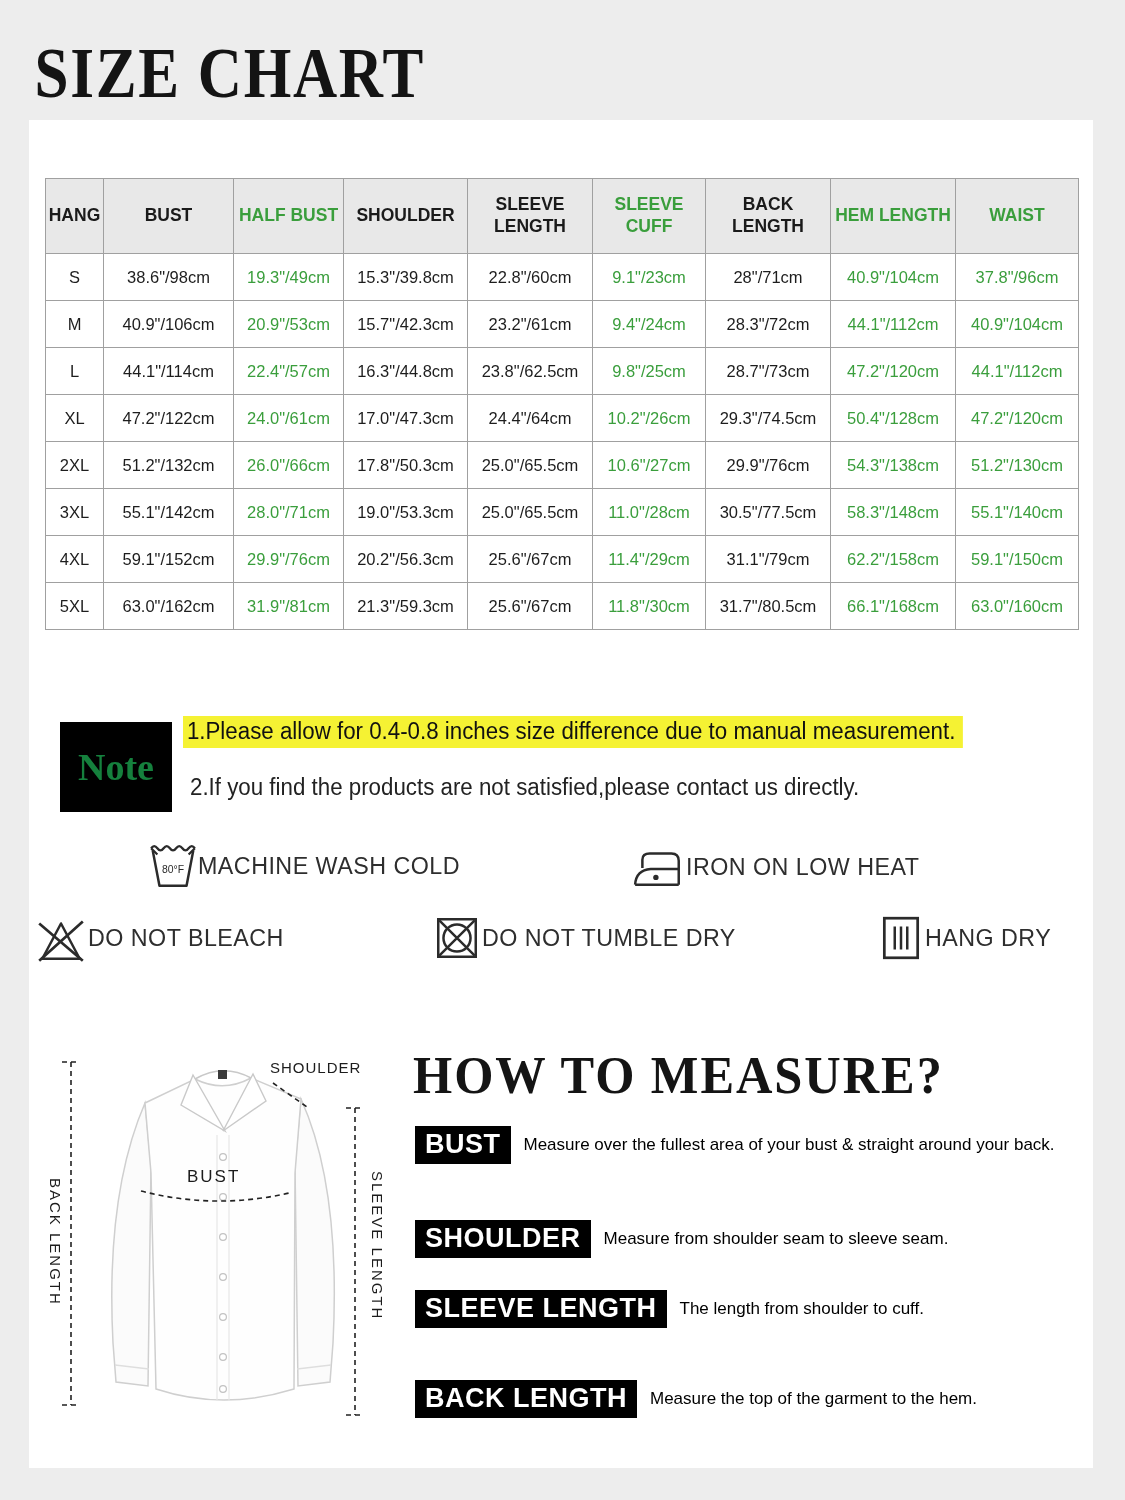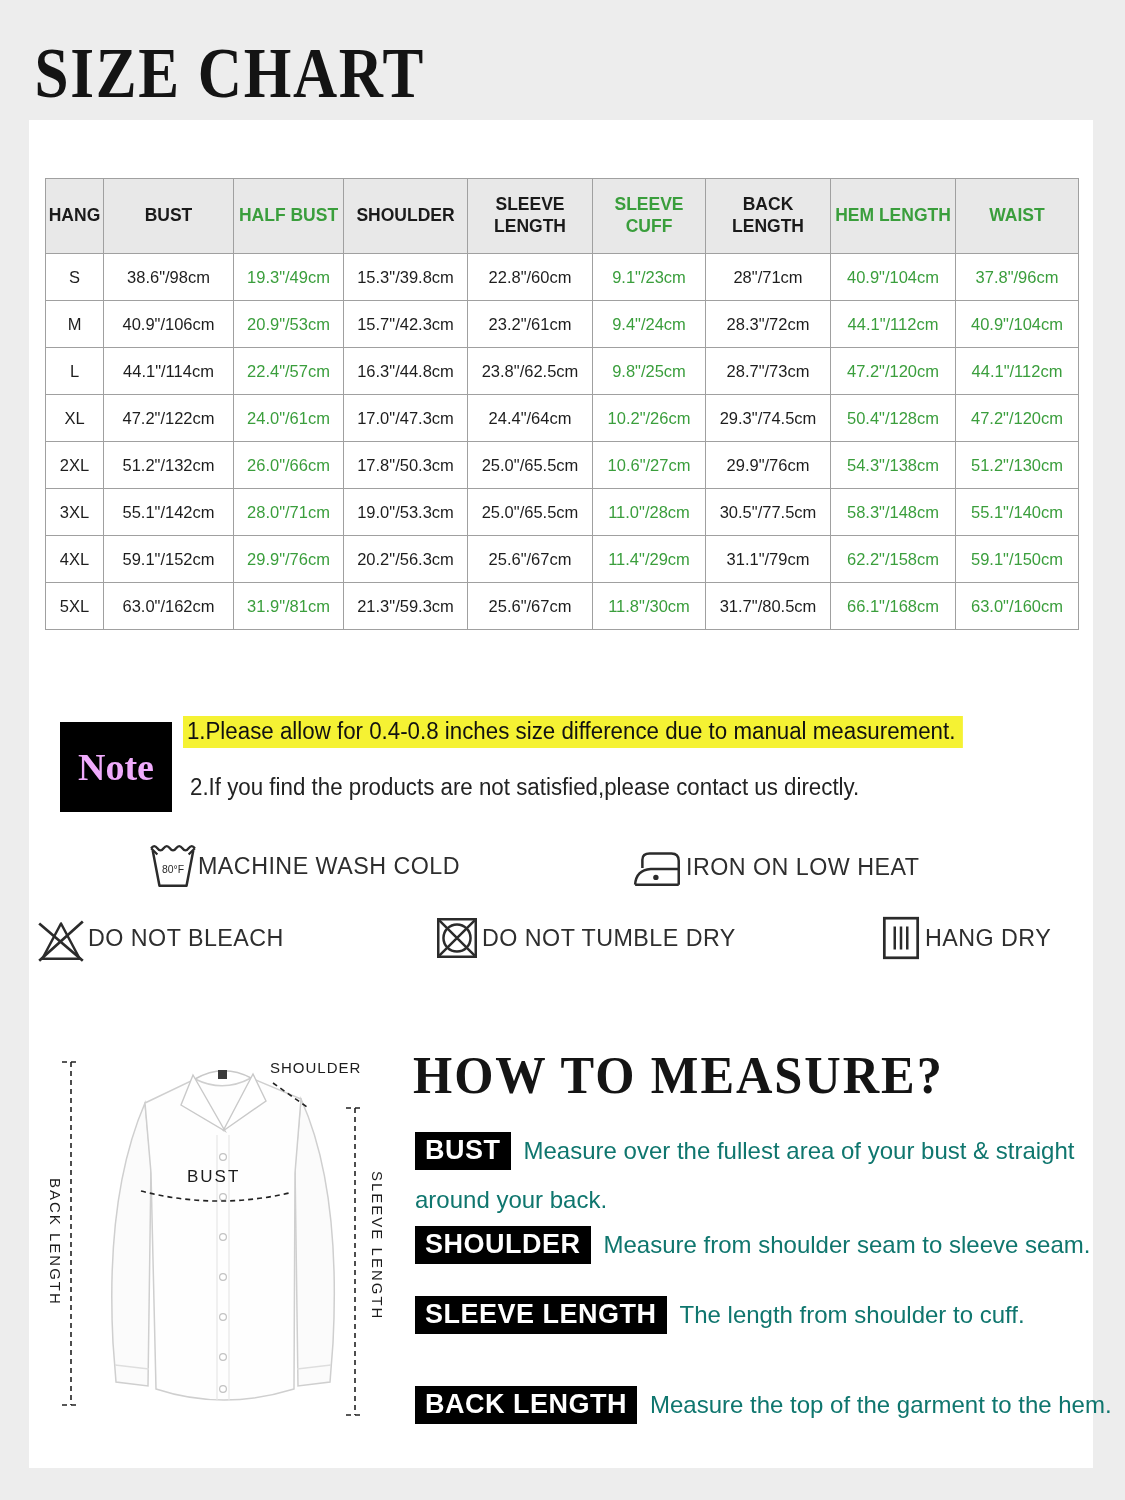--- a/index.html
+++ b/index.html
@@ -16,41 +16,41 @@
   .tbl-wrap{position:absolute;left:45px;top:178px;width:1033px;}
   table{border-collapse:collapse;table-layout:fixed;width:100%;}
   th,td{border:1px solid #a0a0a0;text-align:center;vertical-align:middle;padding:0 2px;}
   th{background:#e8e8e8;height:74px;font-size:17.5px;font-weight:bold;line-height:1.25;color:#1a1a1a;}
   td{height:46px;font-size:16.5px;color:#1d1d1d;}
   .green{color:#3a9e3c;}
 
   
   .note-box{position:absolute;left:60px;top:722px;width:112px;height:90px;background:#000;
         display:flex;align-items:center;justify-content:center;}
-  .note-box span{font-family:"Liberation Serif",serif;font-weight:bold;font-size:38px;color:#f0abfc;}
+  .note-box span{font-family:"Liberation Serif",serif;font-weight:bold;font-size:38px;color:#15803d;}
   .note-line1{position:absolute;left:183px;top:716px;}
   .note-line1 span{display:inline-block;background:#f5f233;padding:2px 8px 3px 4px;font-size:23px;color:#111;
         transform:scaleX(.97);transform-origin:0 50%;white-space:nowrap;}
   .note-line2{position:absolute;left:190px;top:774px;}
   .note-line2 span{display:inline-block;font-size:23px;color:#222;transform:scaleX(.97);transform-origin:0 50%;white-space:nowrap;}
 
   
   .care-item{position:absolute;display:flex;align-items:center;}
   .care-item svg{flex:0 0 auto;}
   .care-label{display:inline-block;font-size:24.5px;color:#2e2e2e;letter-spacing:.5px;
         transform:scaleX(.95);transform-origin:0 50%;white-space:nowrap;}
 
   
   .htm-title{position:absolute;left:413px;top:1046px;}
   .htm-title span{display:inline-block;font-family:"Liberation Serif",serif;font-weight:bold;font-size:52px;
         letter-spacing:2px;color:#141414;transform:scaleX(.97);transform-origin:0 50%;white-space:nowrap;}
   .m-item{position:absolute;left:415px;}
   .m-label{display:inline-block;background:#000;color:#fff;font-weight:bold;font-size:27px;
         padding:3px 10px 4px;margin-right:13px;vertical-align:middle;letter-spacing:.5px;white-space:nowrap;}
-  .m-text{font-size:24px;color:#0f766e;line-height:2.05;vertical-align:middle;}
+  .m-text{font-size:17px;color:#000000;line-height:2.05;vertical-align:middle;}
 
   
   .diagram{position:absolute;left:45px;top:1045px;width:352px;height:405px;}
   .diagram svg{position:absolute;left:0;top:0;}
   .d-label{position:absolute;font-size:15px;color:#1c1c1c;letter-spacing:1px;white-space:nowrap;}
   .d-label.vert{writing-mode:vertical-rl;letter-spacing:2px;}
   .d-bust{font-size:17px;letter-spacing:2px;}
 </style>
 </head>
 <body>

